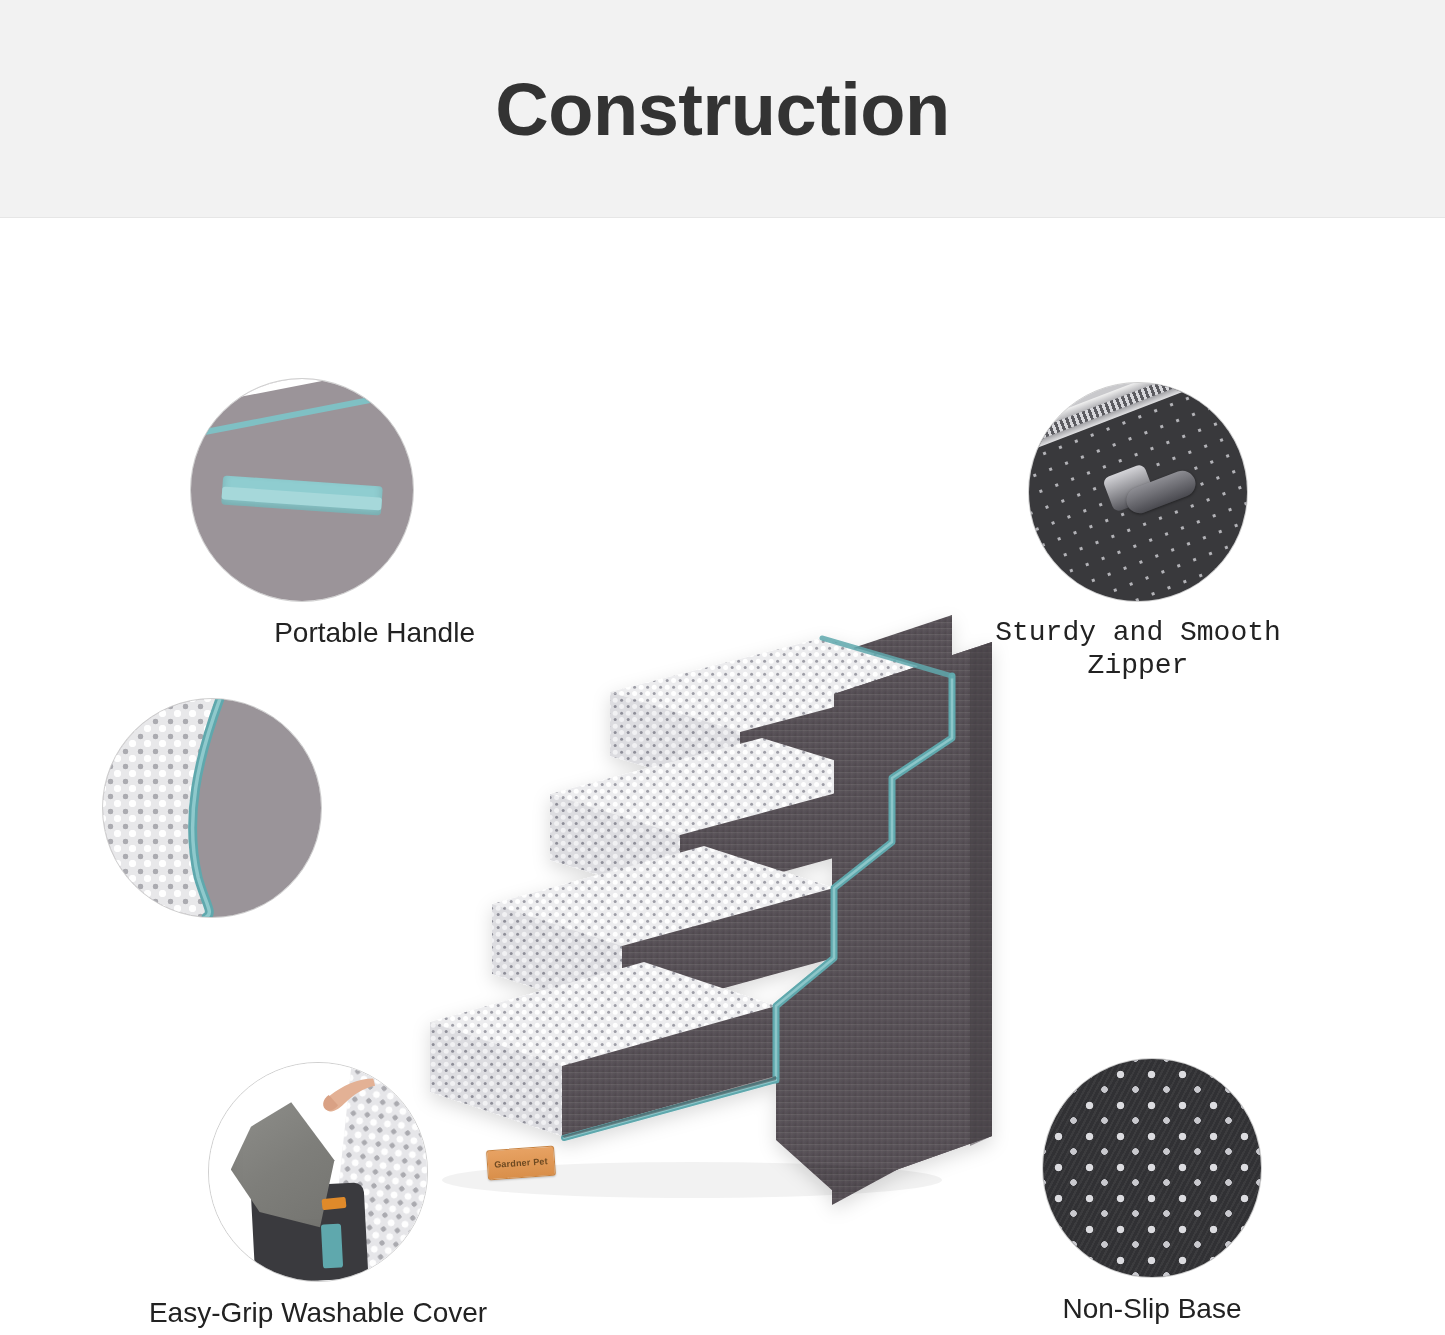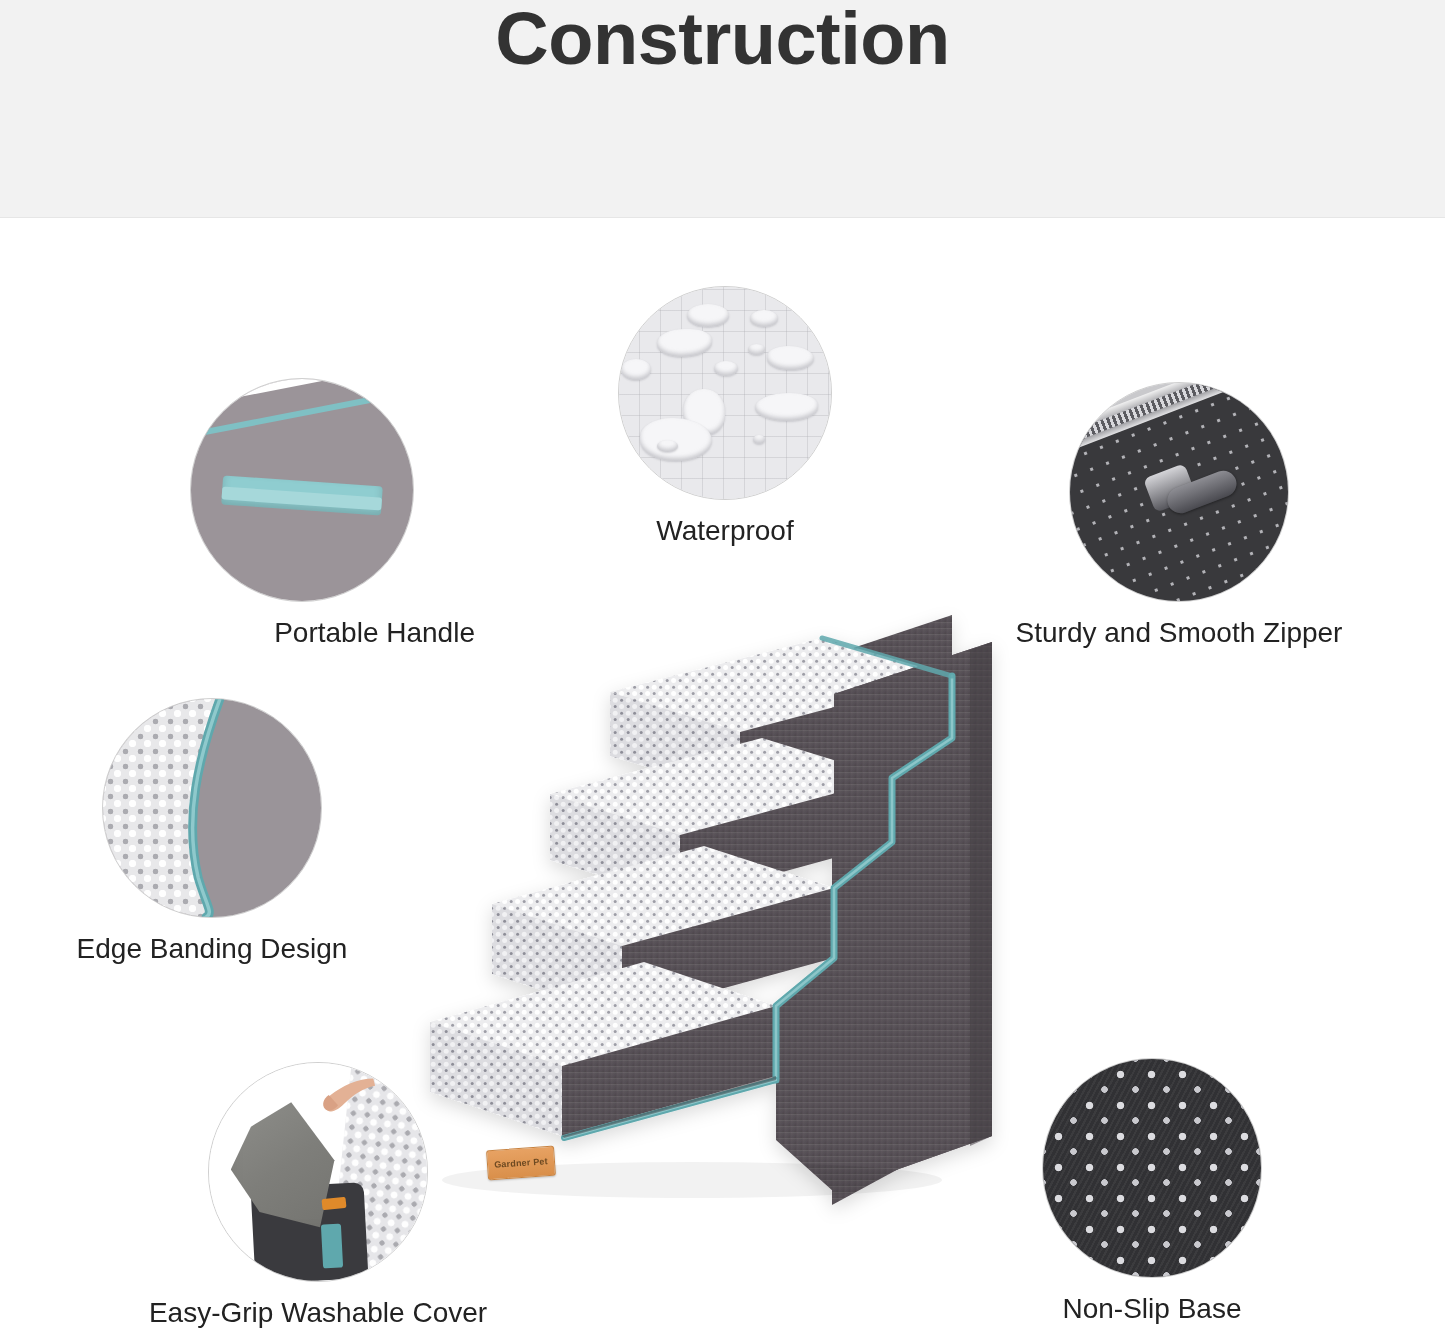--- a/index.html
+++ b/index.html
@@ -9,21 +9,21 @@
     background:#ffffff;
     font-family:"Liberation Sans", sans-serif;
     overflow:hidden;
   }
   #page { position:relative; width:1445px; height:1335px; background:#fff; }
 
   
   .header-band {
     position:absolute; left:0; top:0; width:1445px; height:218px;
     background:#f2f2f2;
-    display:flex; justify-content:center;
+    display:flex; align-items:center; justify-content:center;
   }
   .header-band .rule {
     position:absolute; left:0; bottom:0; width:100%; height:1px; background:#e6e6e6;
   }
   .page-title {
     font-size:74px; font-weight:700; color:#333333;
     letter-spacing:-0.5px; line-height:1;
     margin-top:2px;
   }
 
@@ -48,21 +48,21 @@
 
   
   #f-handle     { left:190px;  top:378px; width:228px; }
   #f-handle   .bubble { width:224px; height:224px; }
   #f-handle   .caption{ margin-left:-55px; width:340px;text-align:right; }
 
   #f-waterproof { left:618px;  top:286px; width:214px; }
   #f-waterproof .bubble { width:214px; height:214px; }
   #f-waterproof .caption{ margin-left:-60px; width:334px; }
 
-  #f-zipper     { left:1069px; top:382px; width:220px; }
+  #f-zipper     { left:1028px; top:382px; width:220px;font-family:Liberation Mono, monospace; }
   #f-zipper   .bubble { width:220px; height:220px; }
   #f-zipper   .caption{ margin-left:-72px; width:364px; }
 
   #f-edge       { left:102px;  top:698px; width:220px; }
   #f-edge     .bubble { width:220px; height:220px; }
   #f-edge     .caption{ margin-left:-77px; width:374px; }
 
   #f-foam       { left:1172px; top:698px; width:220px; }
   #f-foam     .bubble { width:220px; height:220px; }
   #f-foam     .caption{ margin-left:-45px; width:310px; }
@@ -241,39 +241,20 @@
     <div class="bubble">
       <div class="art art-handle">
         <div class="seam-white"></div>
         <div class="seam-teal"></div>
         <div class="strap"></div>
       </div>
     </div>
     <div class="caption">Portable Handle</div>
   </div>
 
-  <div class="feature" id="f-waterproof">
-    <div class="bubble">
-      <div class="art art-water">
-        <div class="drop" style="left:32%;top:8%;width:20%;height:11%;"></div>
-        <div class="drop" style="left:62%;top:11%;width:13%;height:8%;"></div>
-        <div class="drop" style="left:18%;top:20%;width:26%;height:13%;border-radius:50% 40% 55% 45%;"></div>
-        <div class="drop" style="left:61%;top:27%;width:8%;height:5%;"></div>
-        <div class="drop" style="left:70%;top:28%;width:22%;height:11%;border-radius:45% 55% 50% 50%;"></div>
-        <div class="drop" style="left:1%;top:34%;width:14%;height:10%;"></div>
-        <div class="drop" style="left:45%;top:35%;width:11%;height:7%;"></div>
-        <div class="drop" style="left:30%;top:48%;width:20%;height:22%;border-radius:50% 50% 45% 55%;"></div>
-        <div class="drop" style="left:64%;top:50%;width:30%;height:13%;border-radius:55% 45% 50% 50%;"></div>
-        <div class="drop" style="left:10%;top:62%;width:34%;height:20%;border-radius:45% 55% 50% 50%;"></div>
-        <div class="drop" style="left:18%;top:72%;width:10%;height:6%;"></div>
-        <div class="drop" style="left:63%;top:70%;width:6%;height:4%;"></div>
-      </div>
-    </div>
-    <div class="caption">Waterproof</div>
-  </div>
 
   <div class="feature" id="f-zipper">
     <div class="bubble">
       <div class="art art-zip">
         <div class="dark"></div>
         <div class="tape"></div>
         <div class="teeth"></div>
         <div class="slider"></div>
         <div class="pull"></div>
       </div>
@@ -284,21 +265,20 @@
   <div class="feature" id="f-edge">
     <div class="bubble">
       <div class="art art-edge">
         <div class="mesh"></div>
         <svg class="piping" viewBox="0 0 220 220" preserveAspectRatio="none" aria-hidden="true">
           <path d="M118,0 C96,60 82,120 96,180 C104,208 112,216 104,220" fill="none" stroke="#5fa8ad" stroke-width="9" stroke-linecap="round"></path>
           <path d="M118,0 C96,60 82,120 96,180 C104,208 112,216 104,220" fill="none" stroke="#8fc9cc" stroke-width="3.5" stroke-linecap="round"></path>
         </svg>
       </div>
     </div>
-    <div class="caption">Edge Banding Design</div>
   </div>
 
 
   <div class="feature" id="f-cover">
     <div class="bubble">
       <div class="art art-cover">
         <div class="meshband"></div>
         <div class="dark-base"></div>
         <div class="teal-bit"></div>
         <div class="cloth"></div>

